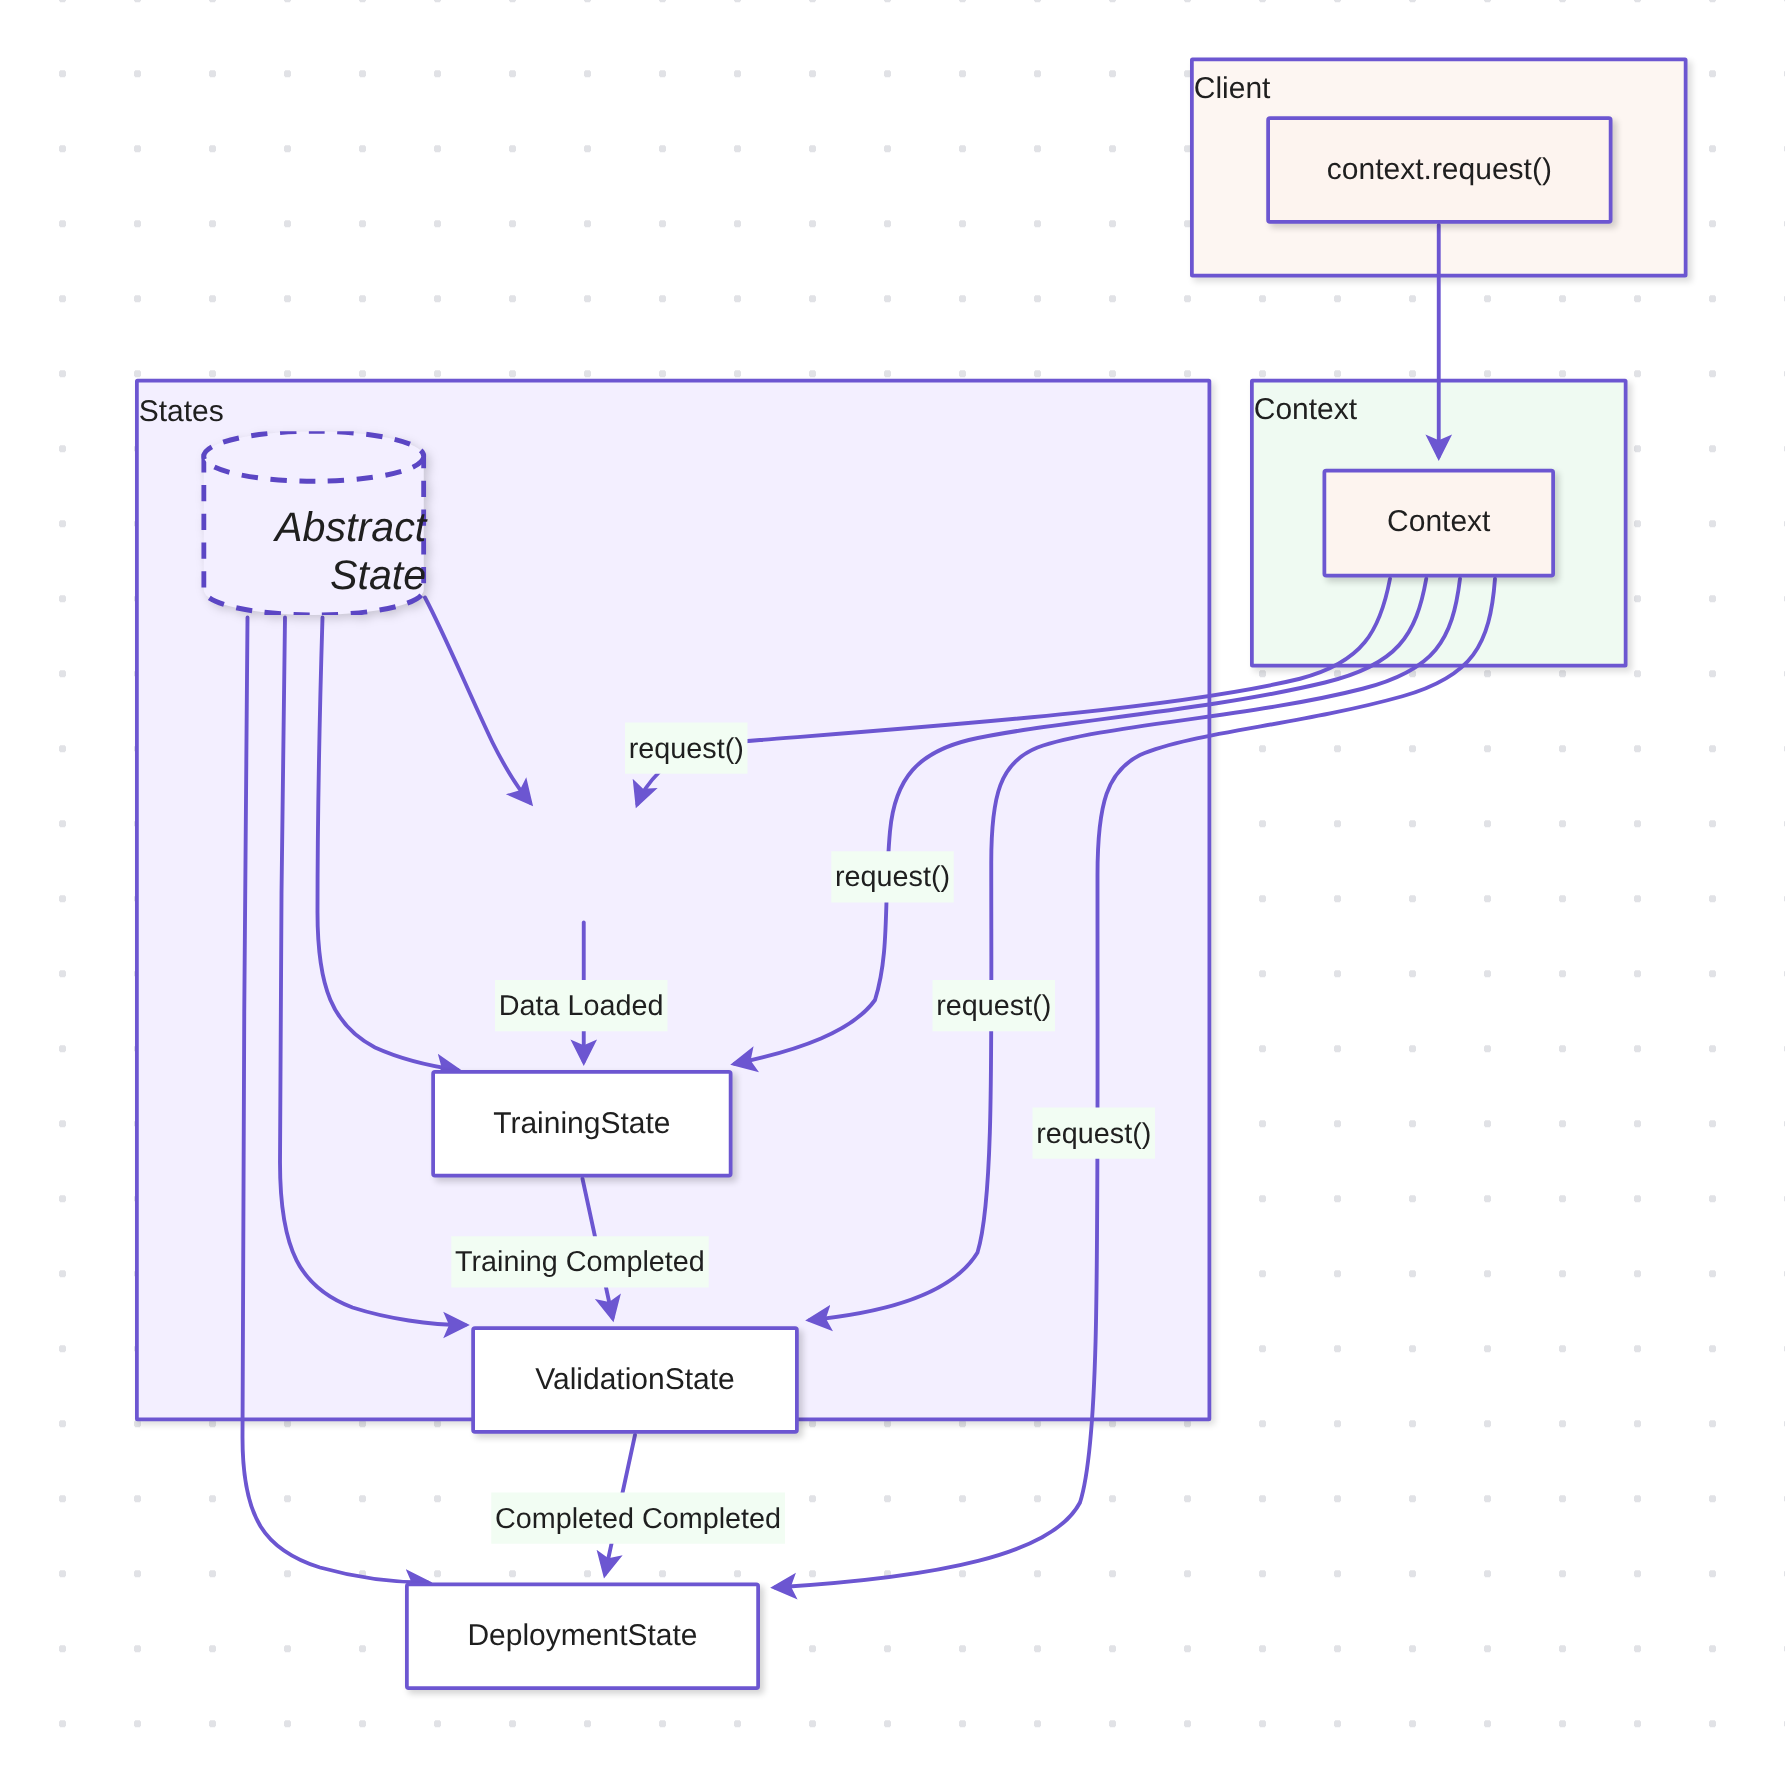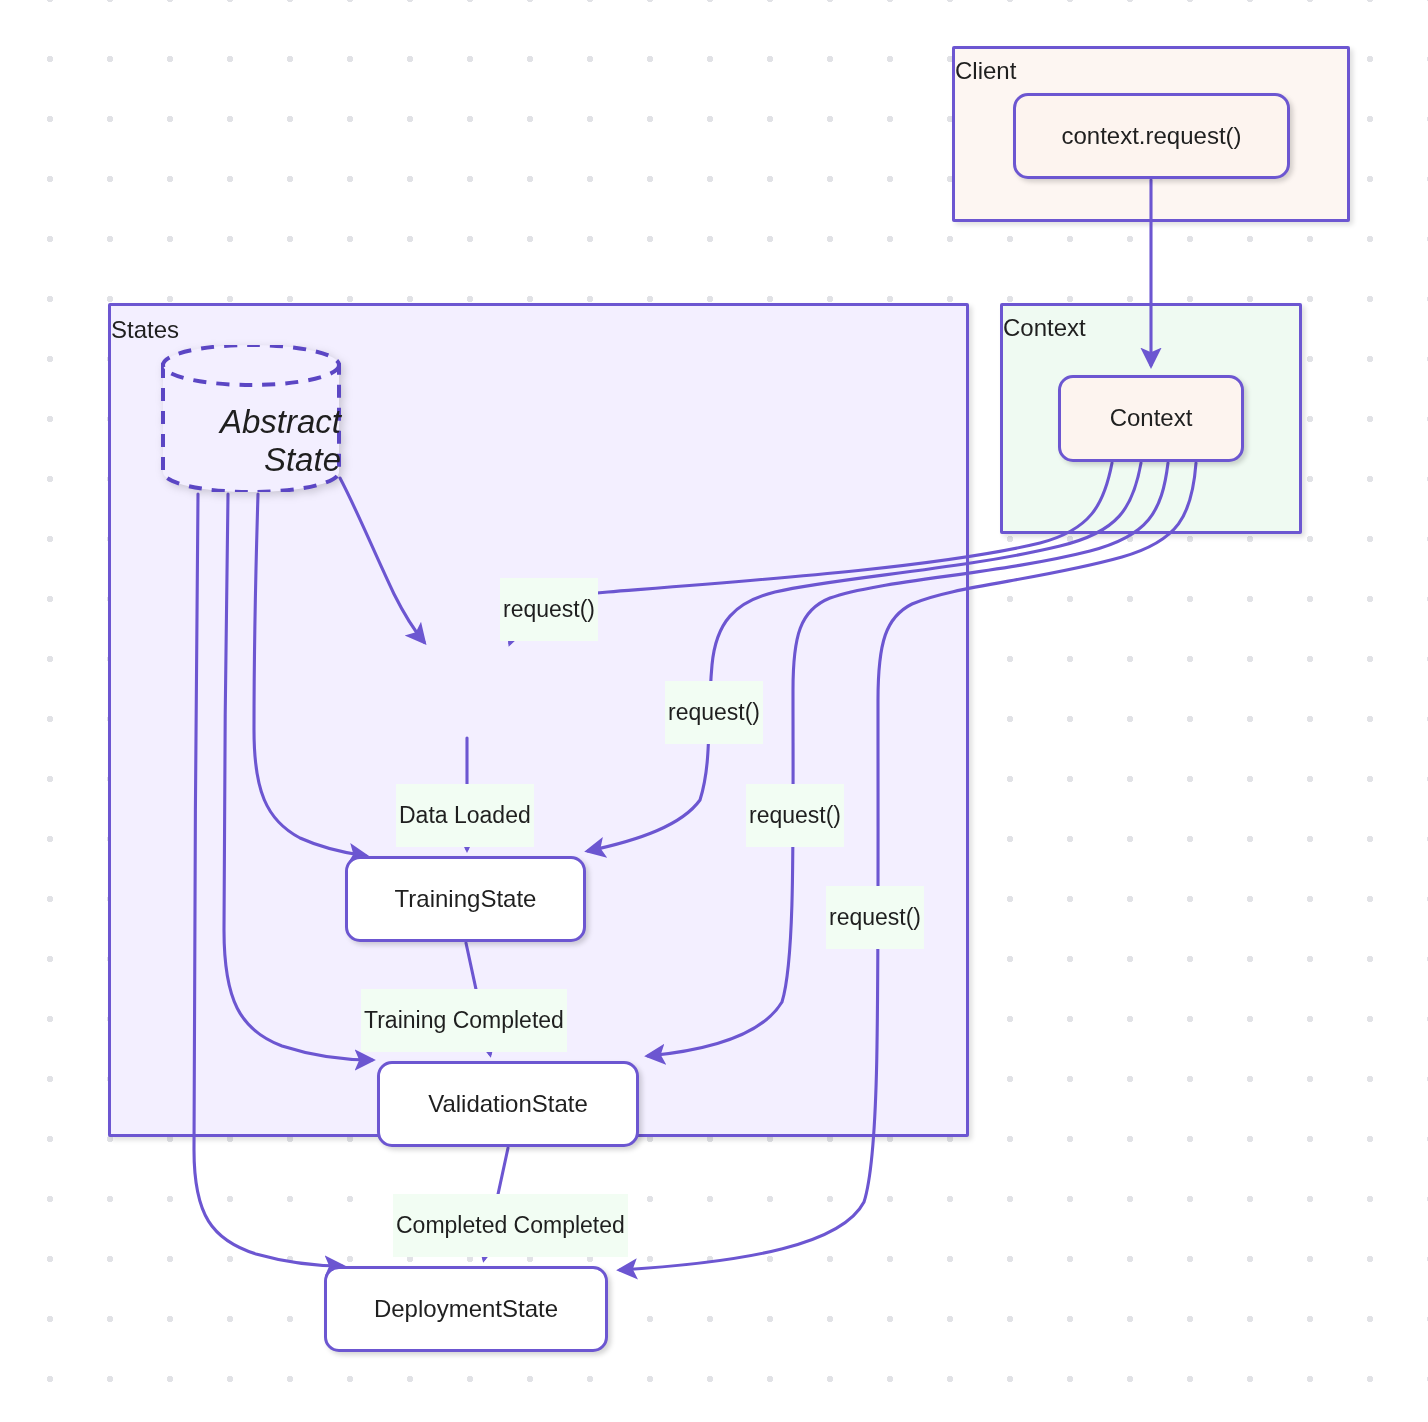--- a/index.html
+++ b/index.html
@@ -40,21 +40,21 @@
 
   #sg-client   { left: 952px; top: 46px;  width: 398px; height: 176px; background: #fdf6f2; }
   #sg-context  { left: 1000px; top: 303px; width: 302px; height: 231px; background: #effaf2; }
   #sg-states   { left: 108px; top: 303px; width: 861px; height: 834px; background: #f3efff; }
 
   
   .node {
     position: absolute;
     box-sizing: border-box;
     border: 3px solid #6c56d1;
-    border-radius: 15px;
+    border-radius: 3px;
     display: flex;
     align-items: center;
     justify-content: center;
     font-size: 24px;
     color: #1f1f1f;
     box-shadow: 3px 3px 5px rgba(0,0,0,0.17);
     text-align: center;
     line-height: 1.2;
     z-index: 4;
   }
@@ -88,21 +88,21 @@
     font-style: italic;
   }
 
   
   .edge-label {
     position: absolute;
     background: #f2fdf3;
     font-size: 23px;
     color: #1f1f1f;
     line-height: 1.25;
-    padding: 17px 3px;
+    padding: 6px 3px;
     white-space: nowrap;
     z-index: 6;
   }
 
   svg.layer {
     position: absolute;
     left: 0;
     top: 0;
     width: 1428px;
     height: 1422px;

